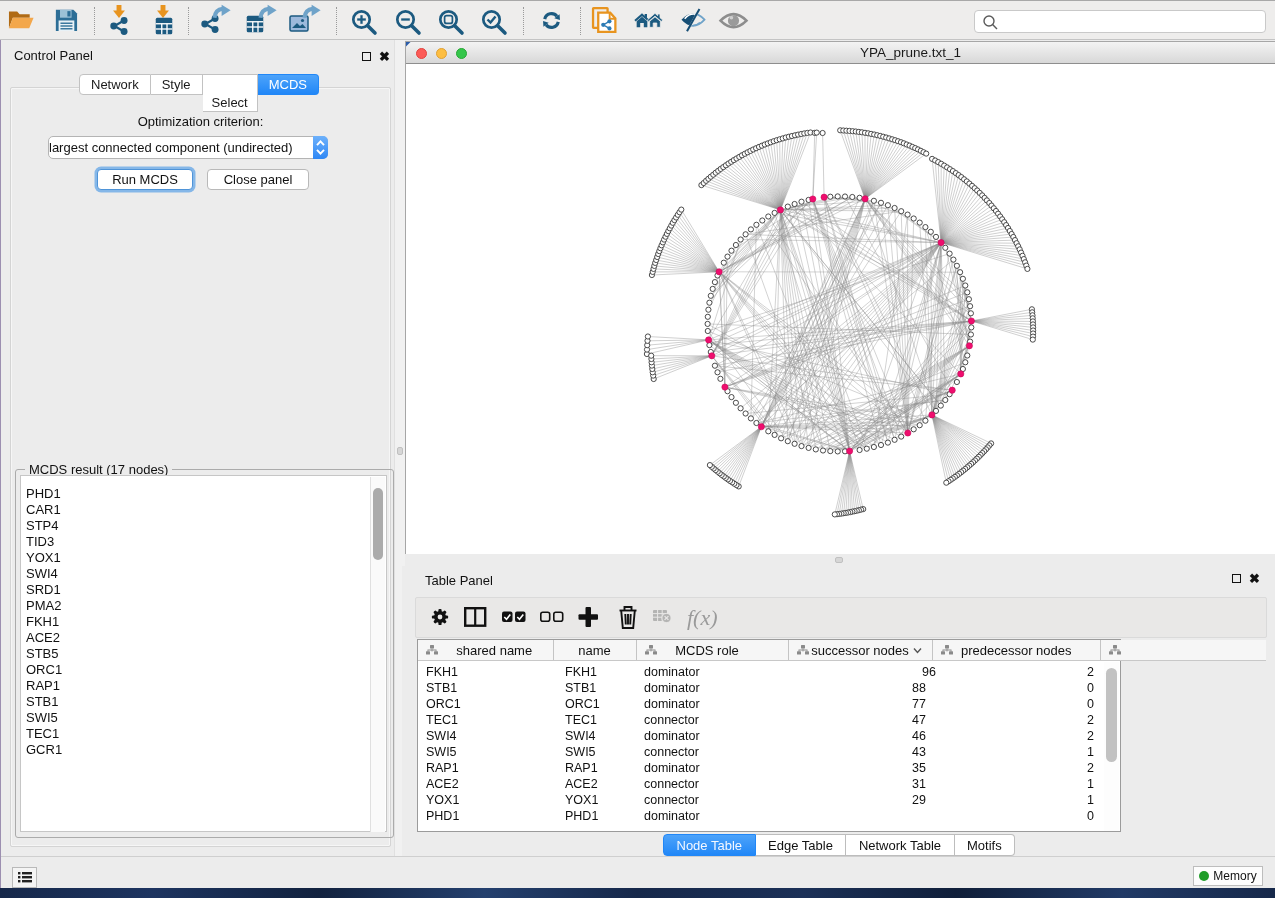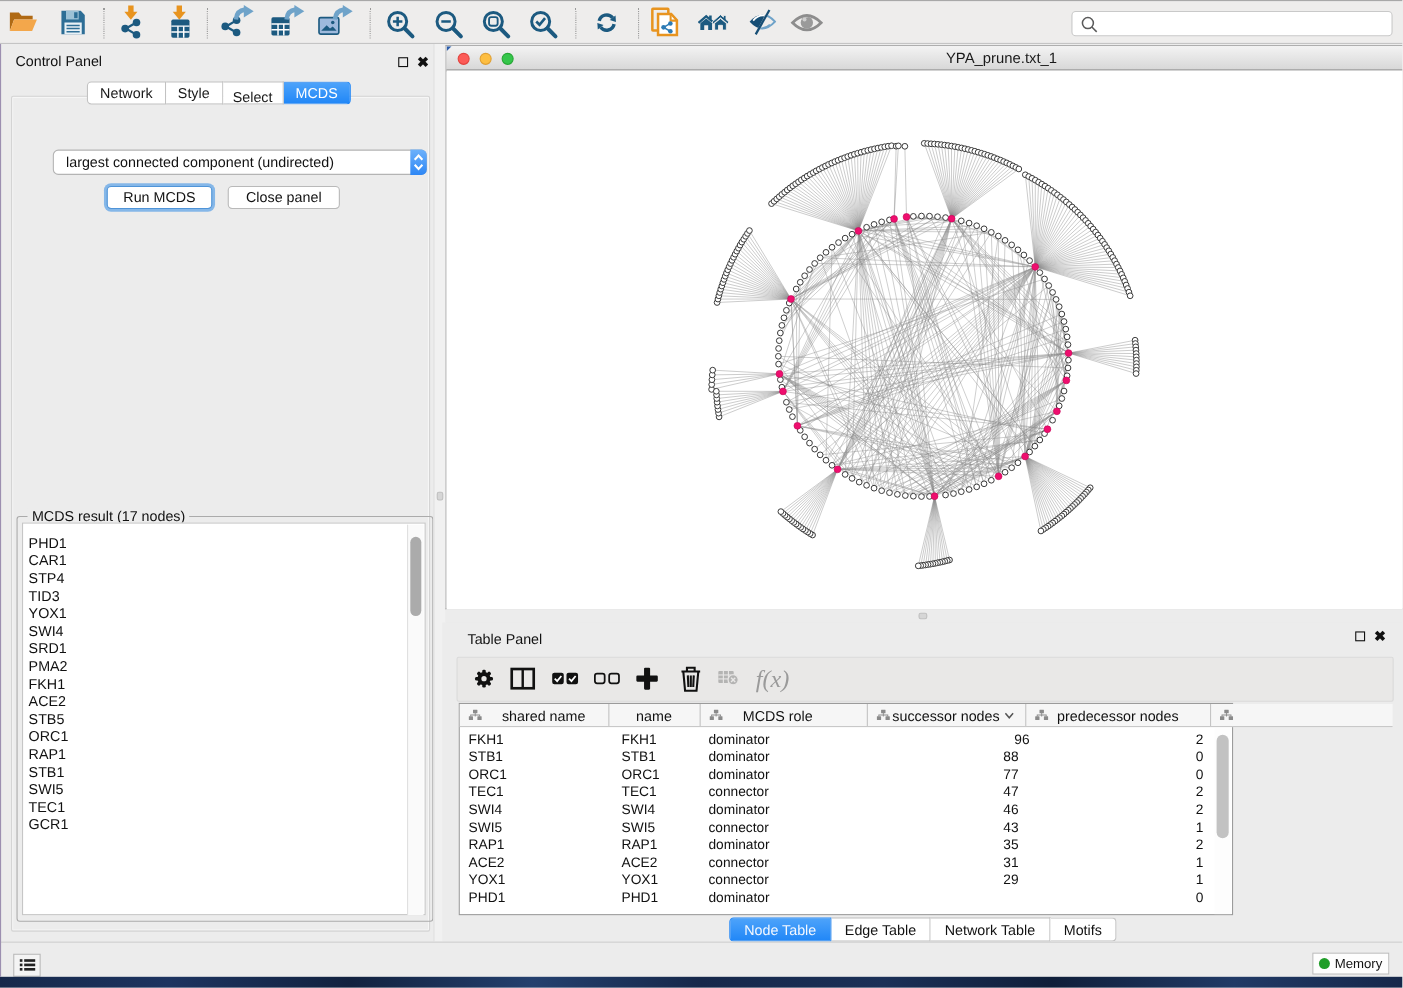--- a/index.html
+++ b/index.html
@@ -18,21 +18,21 @@
 .winbtns { position:absolute; }
 .fbtn { display:inline-block; width:9px; height:9px; border:1.5px solid #111; margin-right:8px; }
 .xbtn { font-weight:bold; font-size:13px; color:#111; }
 #cptabs { position:absolute; left:78px; top:34px; height:21px; z-index:3; display:flex; }
 .tab { height:21px; background:#fff; border:1px solid #c2c2c2; border-left:none; padding:0 11px; line-height:20px; font-size:13px; color:#1a1a1a; }
 .tab.first { border-left:1px solid #c2c2c2; border-radius:4px 0 0 4px; }
 .tab.last { border-radius:0 4px 4px 0; }
 .tab.sel { background:linear-gradient(#4da3fa,#2187f7); color:#fff; border-color:#2187f7; }
 #cpcontent { position:absolute; left:9px; top:47px; width:381px; height:760px; background:#ececec; border:1px solid #d4d4d4; border-radius:2px; box-shadow:0 0 0 1px #f6f6f6 inset; }
 #optlabel { position:absolute; left:0; top:26px; width:100%; text-align:center; font-size:13px; color:#111; }
-#dropdown { position:absolute; left:37px; top:48px; width:340px; height:23px; background:#fff; border:1px solid #b4b4b4; border-radius:5px; font-size:13px; line-height:21px; padding-left:11px; color:#111; }
+#dropdown { position:absolute; left:37px; top:48px; width:280px; height:23px; background:#fff; border:1px solid #b4b4b4; border-radius:5px; font-size:13px; line-height:21px; padding-left:0; color:#111; }
 #dd-spin { position:absolute; right:-1px; top:-1px; width:15px; height:23px; border-radius:0 5px 5px 0; background:linear-gradient(#6db1fb,#2e87f5); }
 .btn { position:absolute; height:21px; background:#fff; border:1px solid #b9b9b9; border-radius:4px; font-size:13px; text-align:center; color:#111; line-height:19px; }
 #runbtn { left:86px; top:81px; width:96px; box-shadow:0 0 0 2.5px #85b7e8; border-color:#4f94d8; }
 #closebtn { left:196px; top:81px; width:102px; }
 #groupbox { position:absolute; left:4px; top:381px; width:379px; height:369px; border:1px solid #ababab; border-radius:3px; }
 #grouplegend { position:absolute; left:9px; top:-8px; background:#ececec; padding:0 4px; font-size:13px; color:#111; }
 #mcdslist { position:absolute; left:4px; top:5px; width:367px; height:357px; background:#fff; border:1px solid #c6c6c6; }
 #mcdslist .items { position:absolute; left:5px; top:10px; line-height:16px; font-size:13px; color:#111; }
 #mcdssb { position:absolute; right:1px; top:1px; width:15px; height:355px; background:#fafafa; border-left:1px solid #e0e0e0; }
 #mcdssb .thumb { position:absolute; left:1.5px; top:11px; width:10px; height:72px; background:#ababab; border-radius:5px; }
@@ -247,24 +247,25 @@
 </div>
 
 <div id="cpanel">
   <div class="title">Control Panel</div>
   <div class="winbtns" style="left:361px; top:9px; width:40px;">
     <span class="fbtn"></span><span class="xbtn">✖</span>
   </div>
   <div id="cptabs">
     <div class="tab first">Network</div>
     <div class="tab">Style</div>
-    <div class="tab" style="padding:4px 9px">Select</div>
+    <div class="tab" style="padding:18px 9px">Select</div>
     <div class="tab sel last">MCDS</div>
   </div>
   <div id="cpcontent">
+    <div id="optlabel">Optimization criterion:</div>
     <div id="dropdown">largest connected component (undirected)
       <div id="dd-spin">
         <svg width="15" height="23" viewBox="0 0 15 23">
             <path d="M4 9.2 L7.5 5.4 L11 9.2" fill="none" stroke="#fff" stroke-width="1.9"></path>
             <path d="M4 13.8 L7.5 17.6 L11 13.8" fill="none" stroke="#fff" stroke-width="1.9"></path>
           </svg>
       </div>
     </div>
     <div class="btn" id="runbtn">Run MCDS</div>
     <div class="btn" id="closebtn">Close panel</div>

